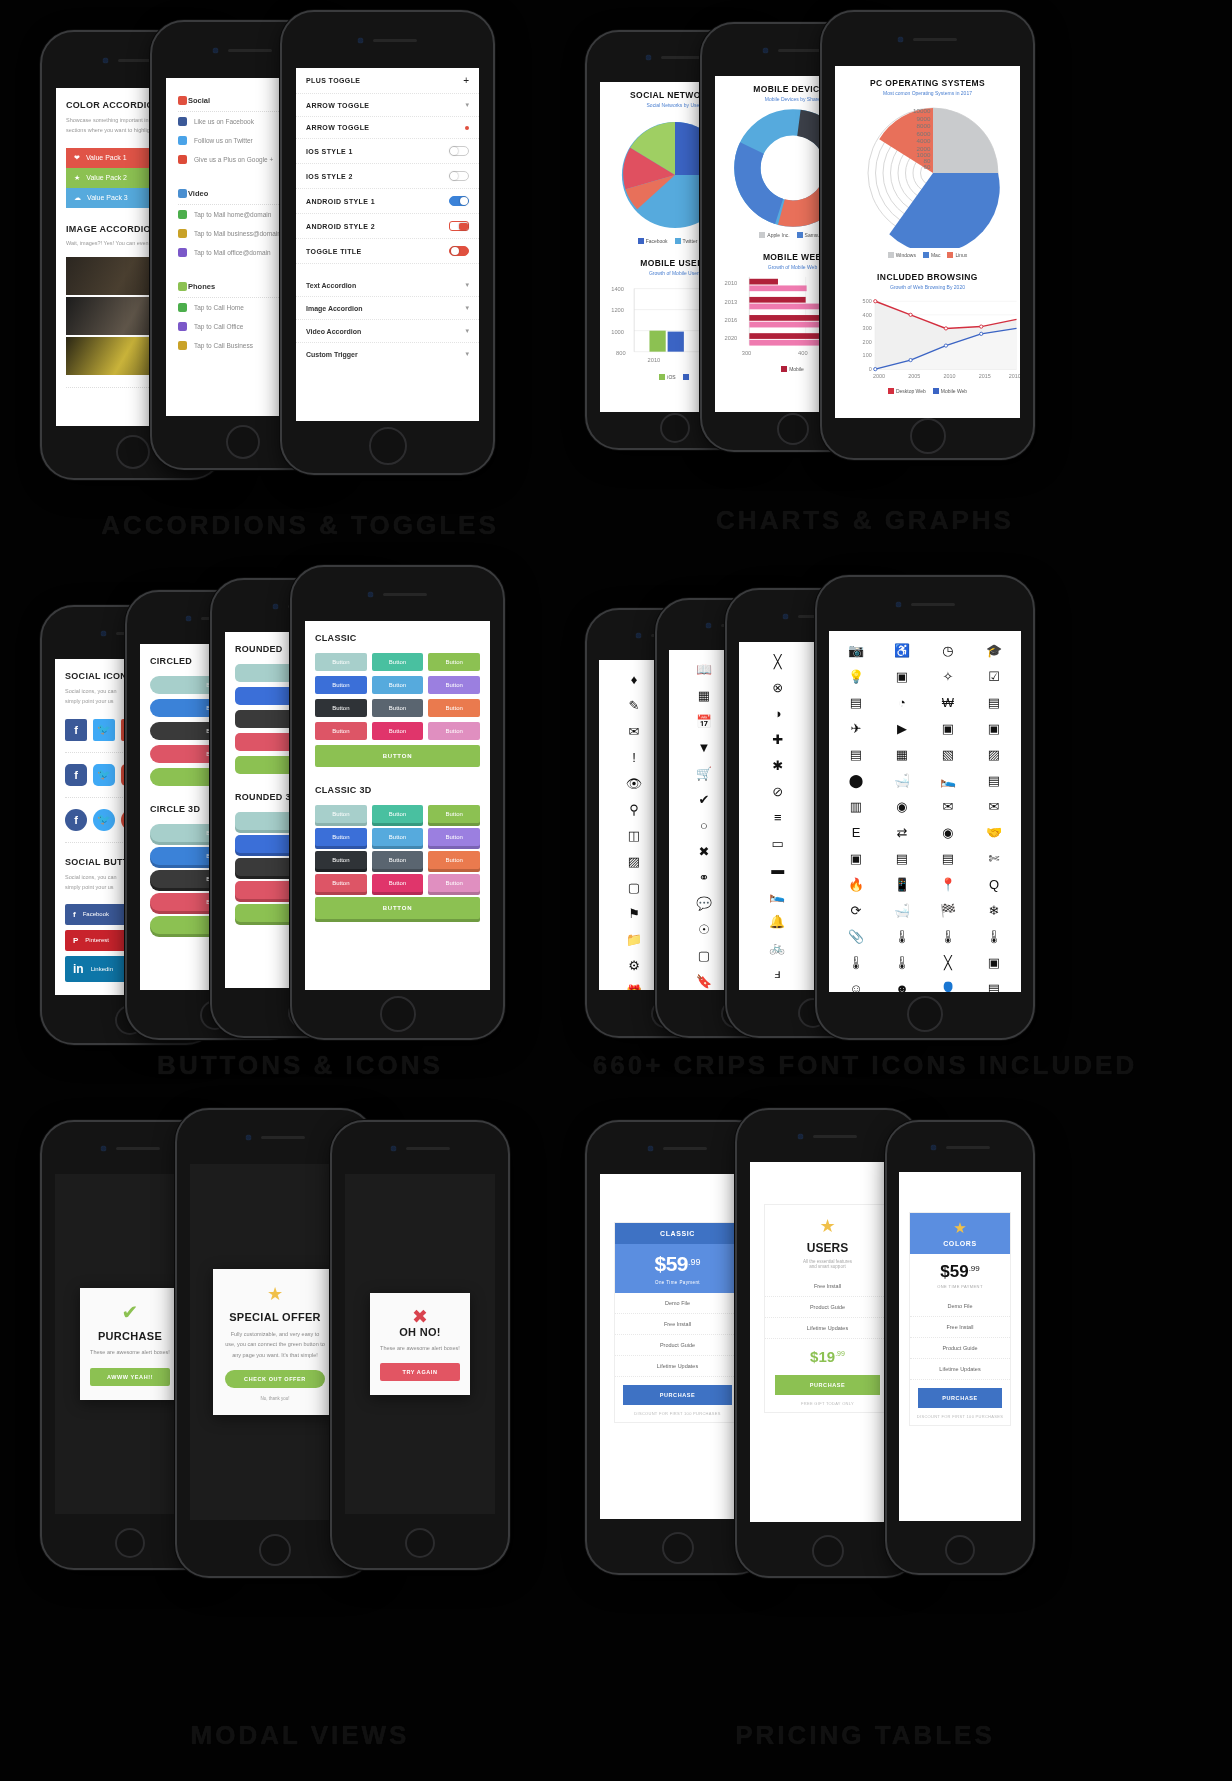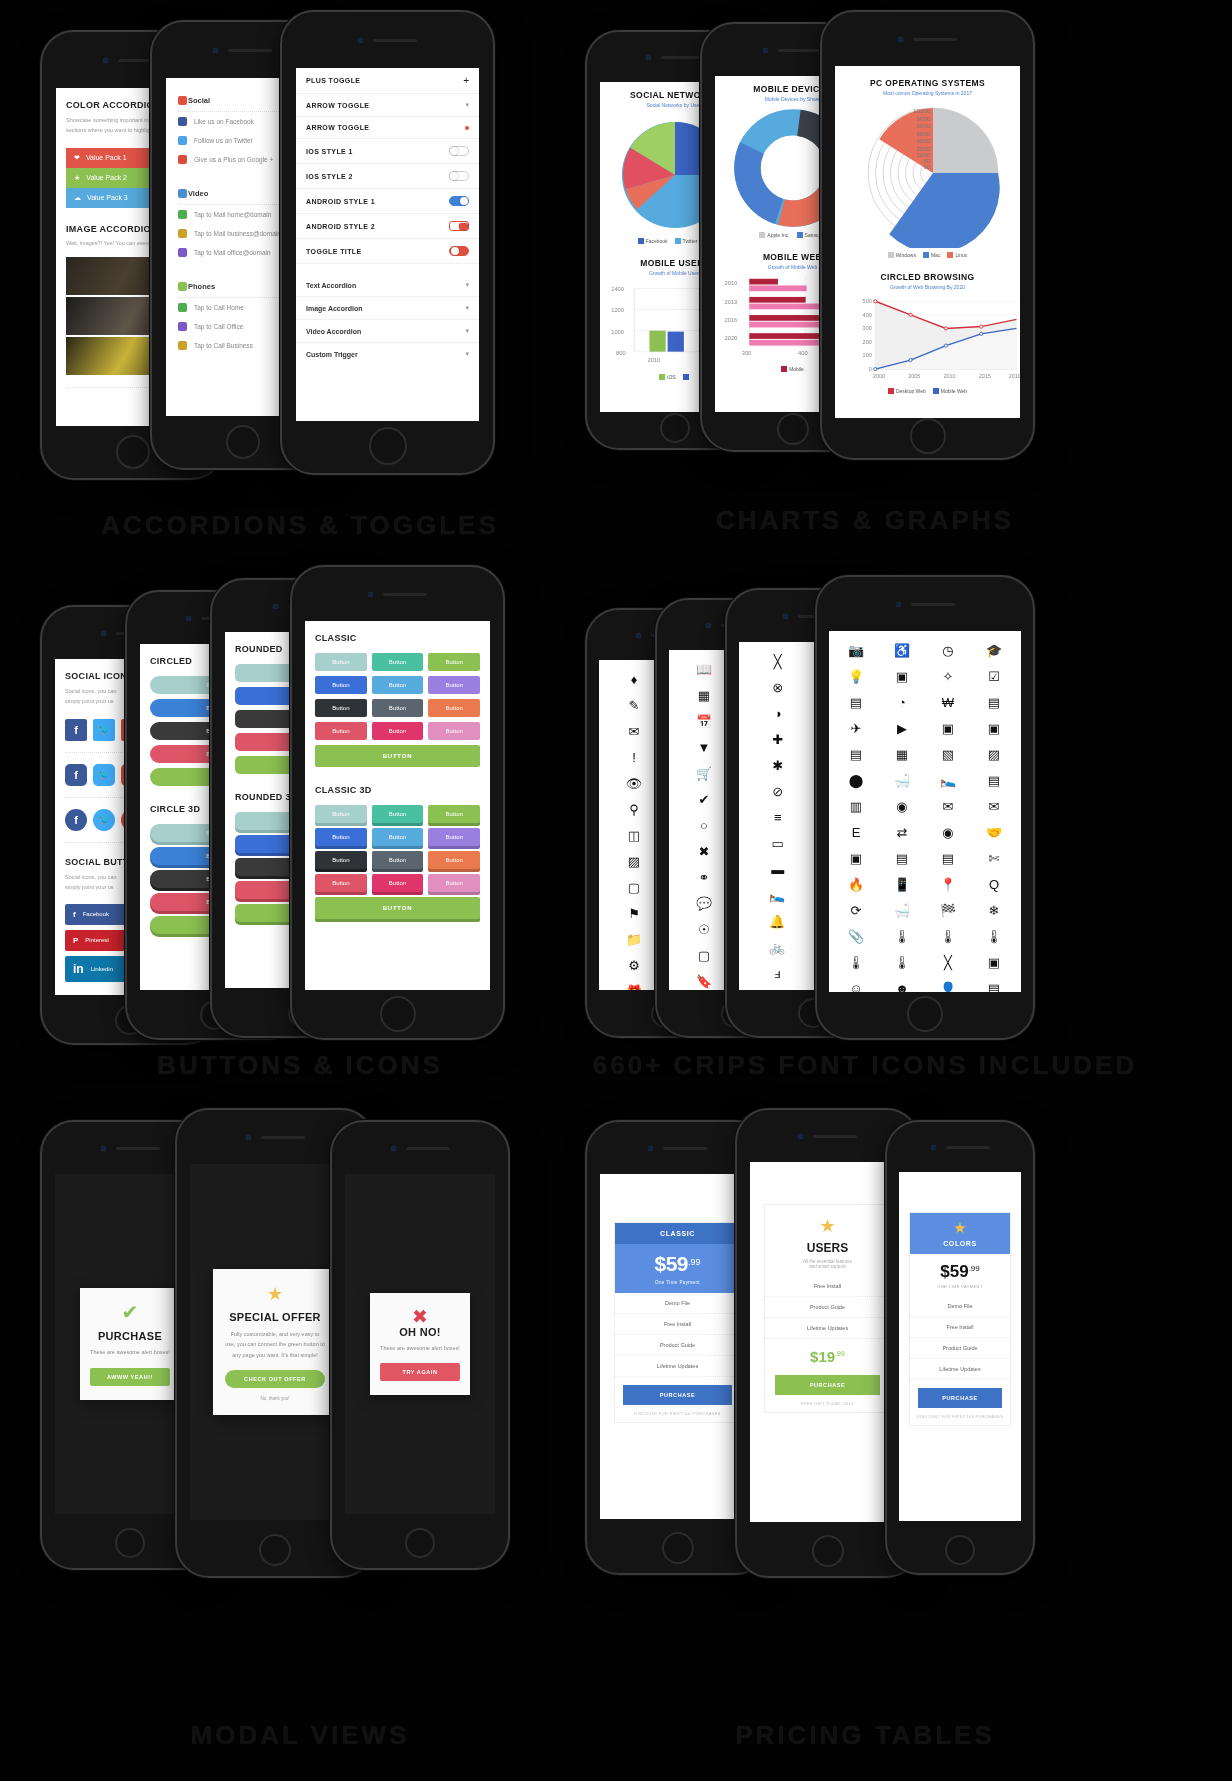--- a/index.html
+++ b/index.html
@@ -440,21 +440,21 @@
               <text x="63" y="52">80</text>
           <text x="63" y="57">60</text>
         </g>
       </svg>
       <div class="legend">
         <span><i style="background:#c9cbcd"></i><span>Windows</span></span>
         <span><i style="background:#4a7fd0"></i><span>Mac</span></span>
         <span><i style="background:#e8705a"></i><span>Linux</span></span>
       </div>
 
-      <div class="ch-title" style="margin-top:14px;">CIRCLED BROWSING</div>
+      <div class="ch-title" style="margin-top:14px;">INCLUDED BROWSING</div>
       <div class="ch-sub">Growth of Web Browsing By 2020</div>
       <svg viewBox="0 0 185 95" width="185" height="86" style="margin-top:4px">
         <g font-size="6" fill="#888" font-family="Liberation Sans" text-anchor="end">
           <text x="22" y="10">500</text>
               <text x="22" y="25">400</text>
           <text x="22" y="40">300</text>
               <text x="22" y="55">200</text>
           <text x="22" y="70">100</text>
               <text x="22" y="85">0</text>
         </g>

